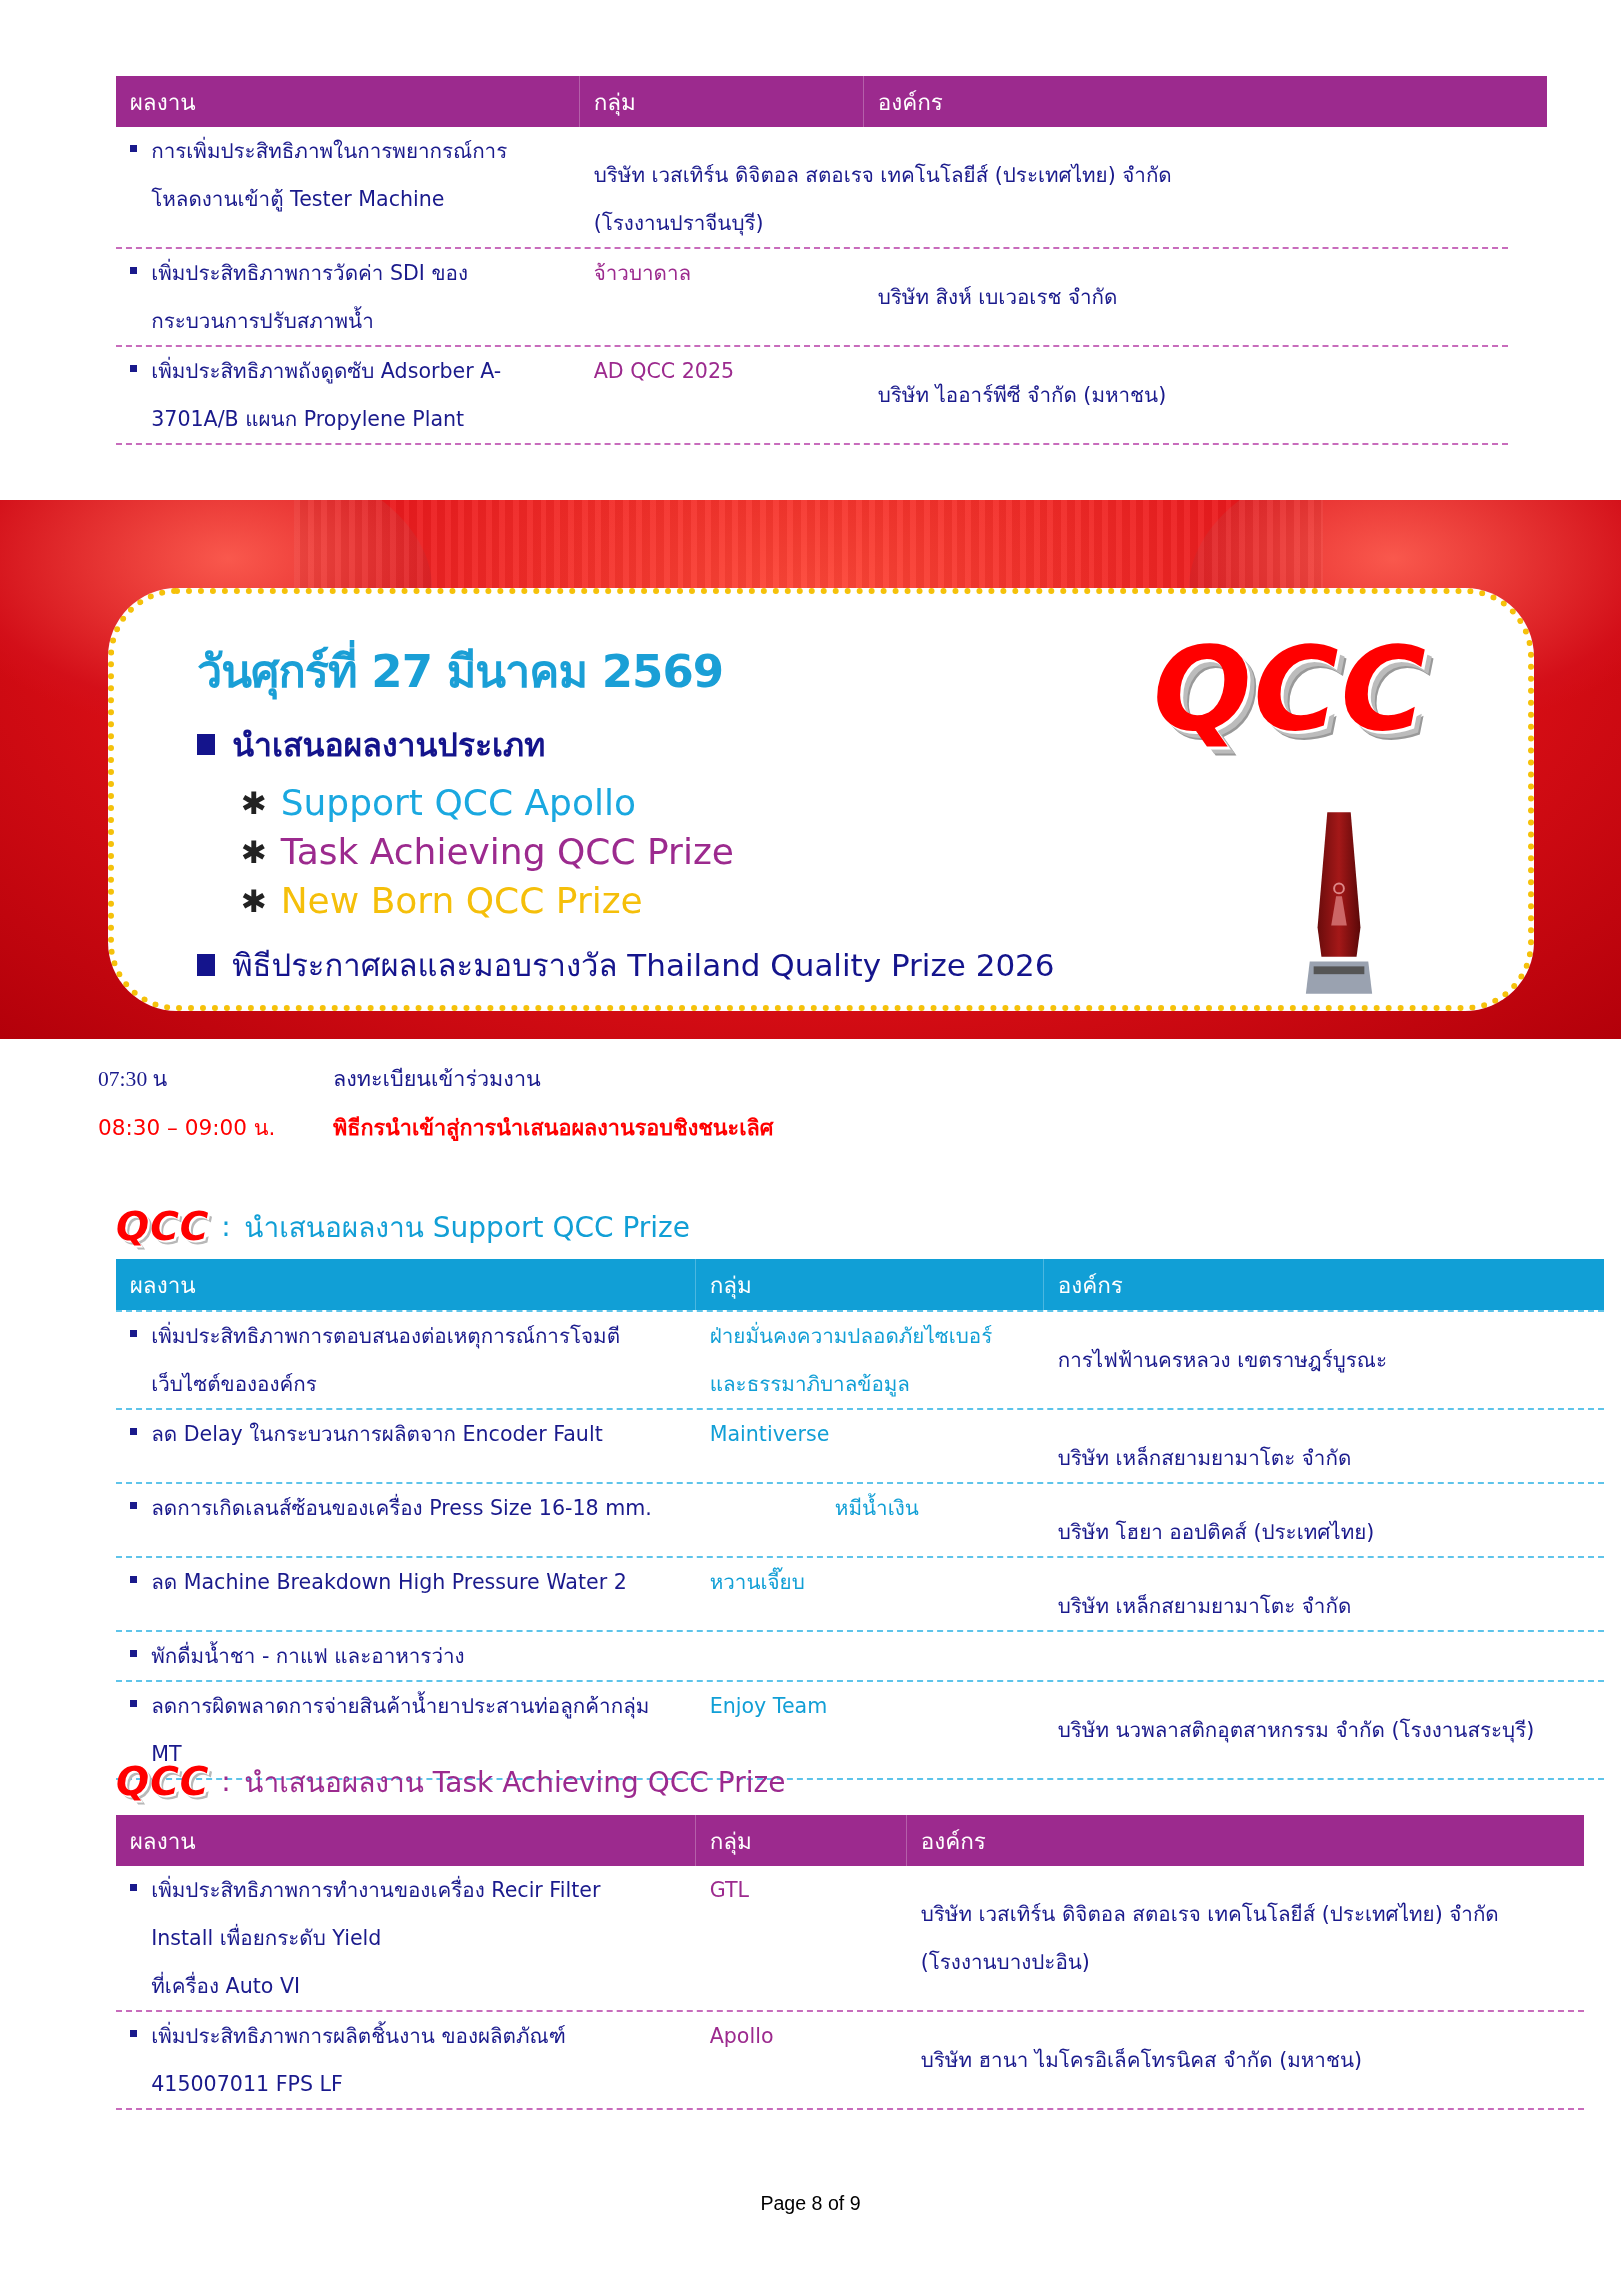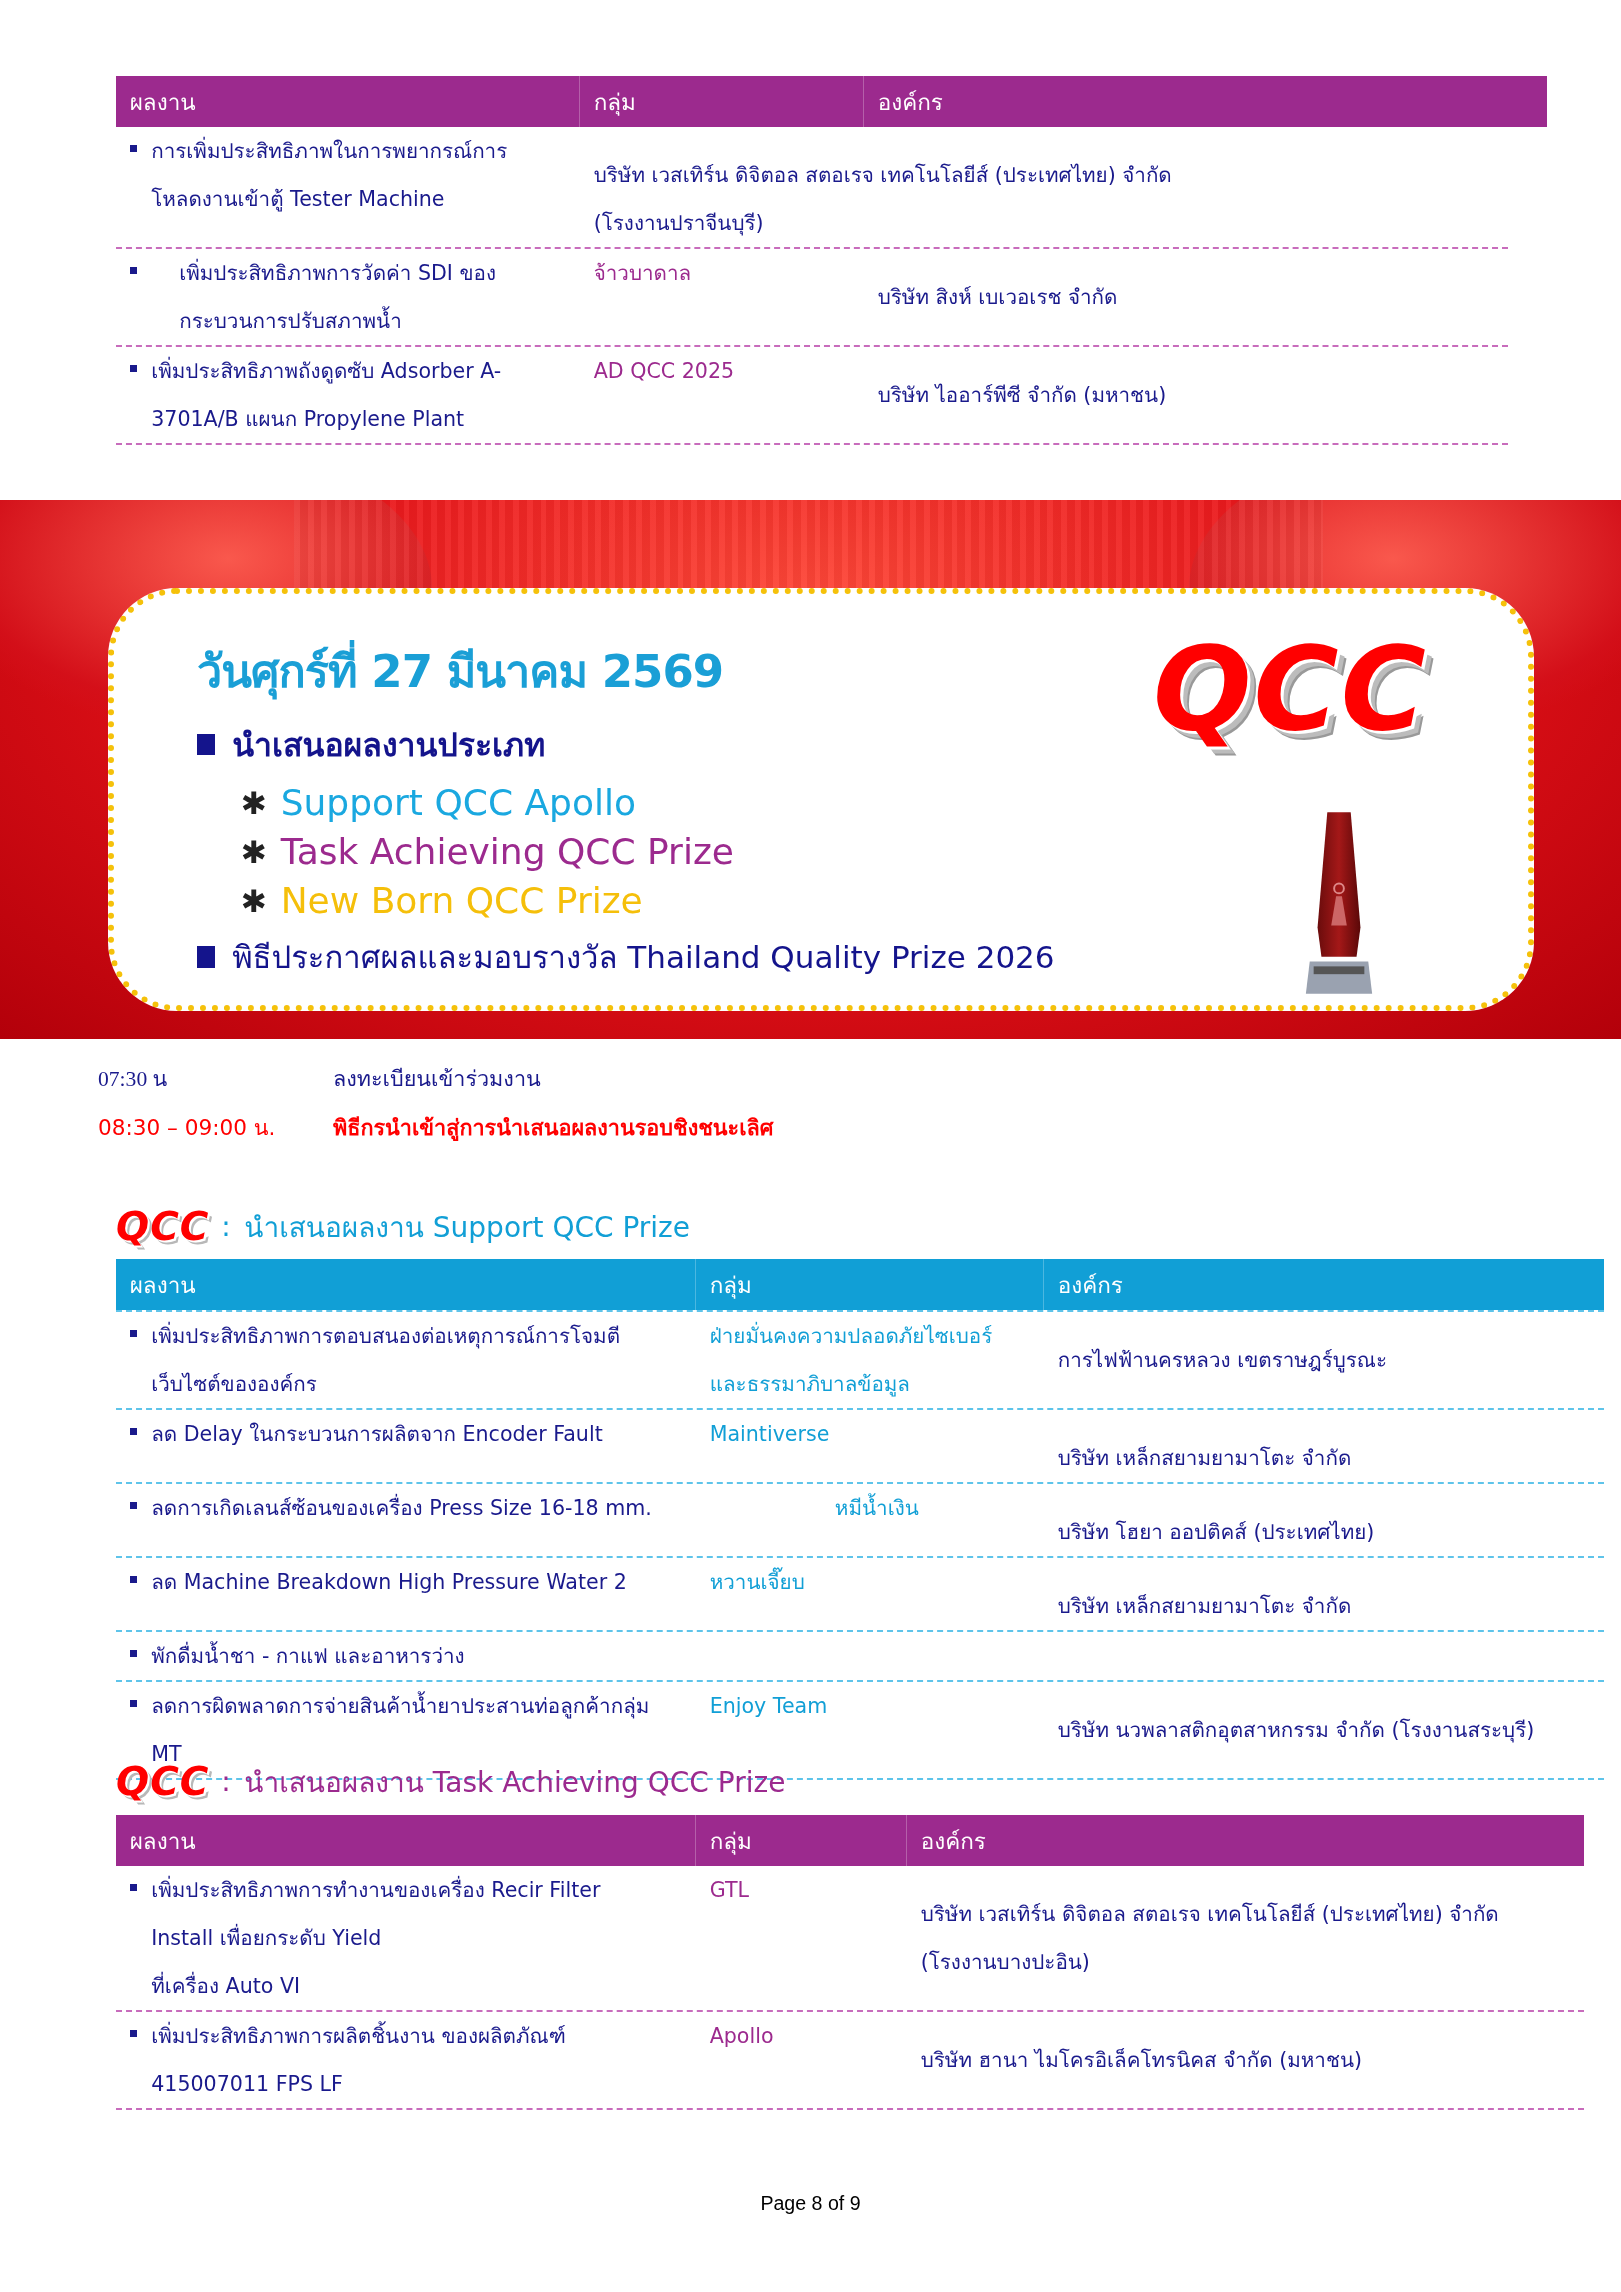--- a/index.html
+++ b/index.html
@@ -65,21 +65,21 @@
         </div>
       </div>
     <div class="org">
         <div>บริษัท เวสเทิร์น ดิจิตอล สตอเรจ เทคโนโลยีส์ (ประเทศไทย) จำกัด</div>
         <div>(โรงงานปราจีนบุรี)</div>
       </div>
   </div>
   <div class="sep" style="border-color:#c86cbc;width:1392px;"></div>
 
   <div class="row">
-    <div class="c1" style="width:464px;gap:28px;">
+    <div class="c1" style="width:464px;">
         <span class="bullet"></span>
       <div class="ttl">
           <div>เพิ่มประสิทธิภาพการวัดค่า SDI ของ</div>
           <div>กระบวนการปรับสภาพน้ำ</div>
         </div>
       </div>
     <div class="grp" style="width:284px;color:#9c2a8e;">จ้าวบาดาล</div>
     <div class="org">
         <div>บริษัท สิงห์ เบเวอเรช จำกัด</div>
       </div>
@@ -117,21 +117,21 @@
       <span>Support QCC Apollo</span>
     </div>
     <div class="prize" style="top:237px;color:#9c2a8e;">
       <span class="ast">✱</span>
       <span>Task Achieving QCC Prize</span>
     </div>
     <div class="prize" style="top:286px;color:#f5bf0a;">
       <span class="ast">✱</span>
       <span>New Born QCC Prize</span>
     </div>
-    <div class="bl" style="left:83px;top:338px;font-weight:normal;">
+    <div class="bl" style="left:83px;top:346px;font-weight:normal;">
       <span class="sq"></span>
       <span style="font-size:31px;">พิธีประกาศผลและมอบรางวัล Thailand Quality Prize 2026</span>
     </div>
     <div class="qccbig">QCC</div>
     <svg class="trophy" viewBox="0 0 80 190">
       <defs>
           <linearGradient id="tg" x1="0" x2="1">
             <stop offset="0" stop-color="#6a0c0c"></stop>
             <stop offset="0.5" stop-color="#a41818"></stop>
             <stop offset="1" stop-color="#5a0808"></stop>

